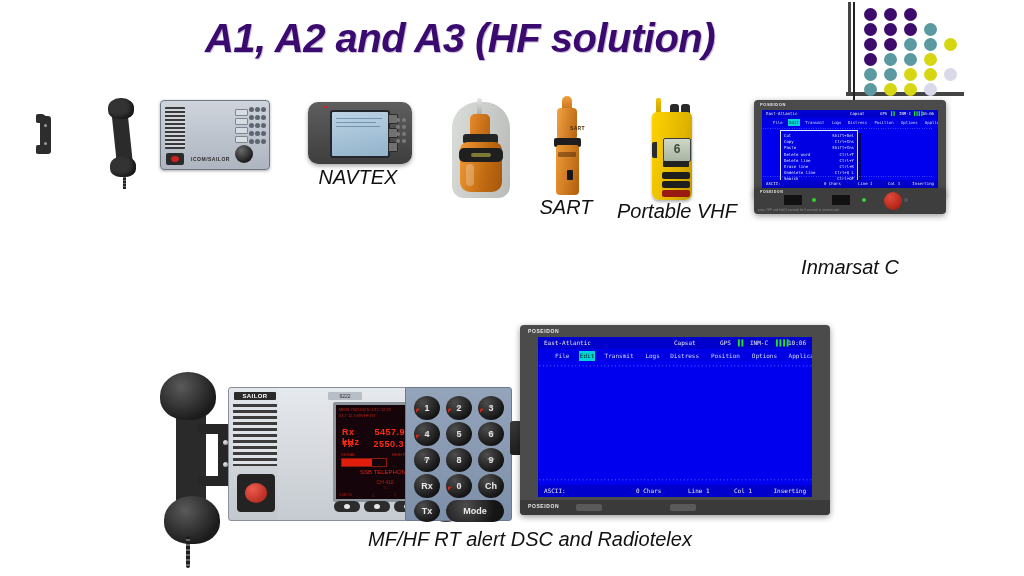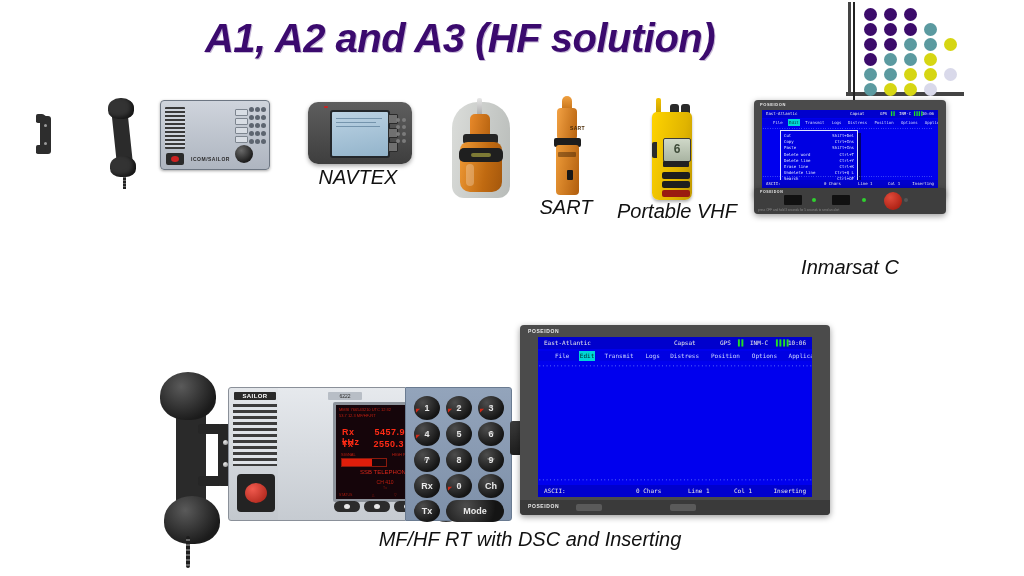--- a/index.html
+++ b/index.html
@@ -600,15 +600,15 @@
         <span style="position:absolute;right:6px;">Inserting</span>
       </div>
     </div>
     <div style="position:absolute;left:0;top:175px;width:310px;height:15px;background:#3a3a3a;border-radius:0 0 4px 4px;">
       <div class="mon-brandtop" style="left:8px;top:3px;font-size:5px;">POSEIDON</div>
       <div style="position:absolute;left:56px;top:4px;width:26px;height:7px;background:#5a5a5a;border-radius:2px;"></div>
       <div style="position:absolute;left:150px;top:4px;width:26px;height:7px;background:#5a5a5a;border-radius:2px;"></div>
     </div>
   </div>
 
-  <div class="lbl" style="left:330px;top:528px;width:400px;">MF/HF RT with DSC and Inserting</div>
+  <div class="lbl" style="left:330px;top:528px;width:400px;">MF/HF RT alert DSC and Radiotelex</div>
 
 </div>
 
 </body></html>

